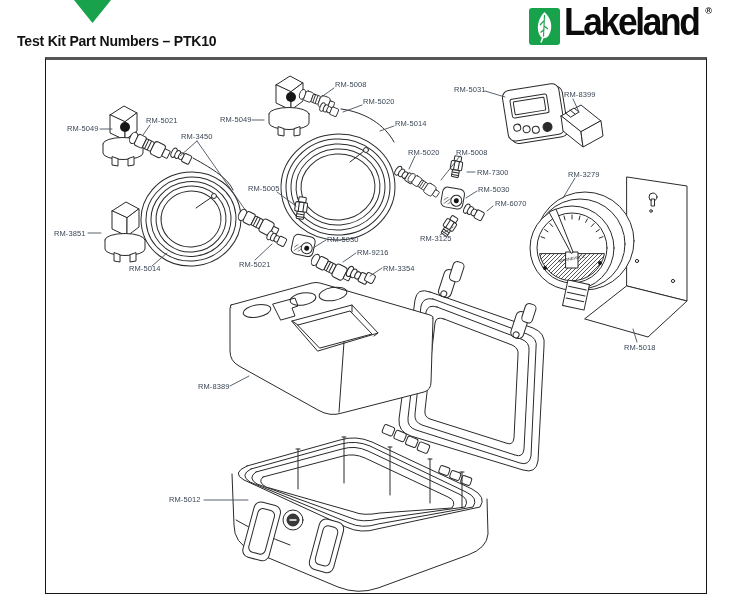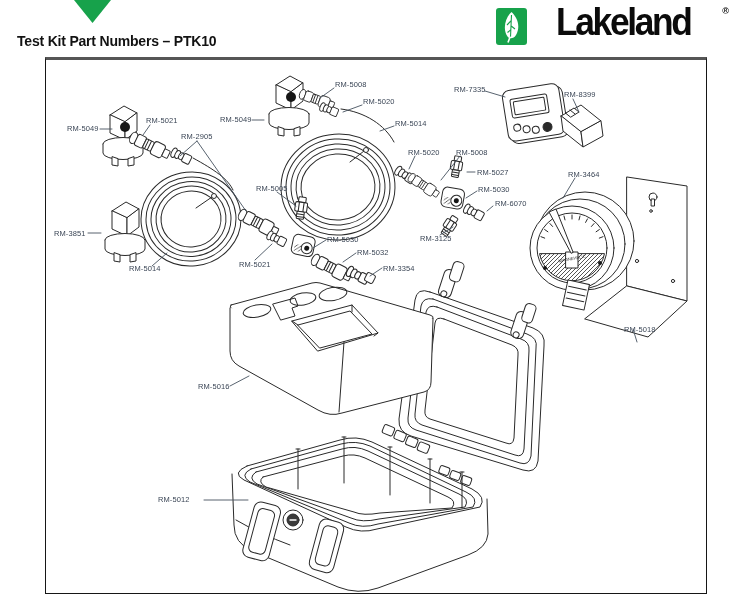--- a/index.html
+++ b/index.html
@@ -5,21 +5,21 @@
   html,body{margin:0;padding:0;}
   body{
     width:752px;height:603px;position:relative;overflow:hidden;
     background:#ffffff;font-family:"Liberation Sans",sans-serif;
   }
   .hdr-triangle{position:absolute;left:74px;top:0;}
   .page-title{
     position:absolute;left:17px;top:33px;font-size:14px;font-weight:700;
     color:#121212;letter-spacing:-0.2px;
   }
-  .logo{position:absolute;right:23px;top:4px;display:flex;align-items:flex-start;gap:25px;}
+  .logo{position:absolute;right:40px;top:4px;display:flex;align-items:flex-start;}
   .logo-leaf{display:block;margin-top:4px;}
   .logo-word{
     font-size:38px;font-weight:900;color:#0b0b0b;letter-spacing:-2.5px;
     line-height:36px;transform:scaleX(.93);transform-origin:left top;margin-left:4px;
   }
   .logo-reg{font-size:9px;font-weight:700;color:#0b0b0b;margin-top:2px;margin-left:-3px;}
   .frame{
     position:absolute;left:45px;top:57px;width:660px;height:533px;
     border:1.5px solid #161616;border-top:3px solid #565656;background:#fff;
   }
@@ -306,37 +306,37 @@
       <path d="M230,386 L249,376"></path>
       <path d="M637,342 L633,329"></path>
       <path d="M204,500 h44"></path>
     </g>
   </g>
 </svg>
 
 <div>
   <span class="plabel" style="left:67px;top:124px">RM-5049</span>
   <span class="plabel" style="left:146px;top:116px">RM-5021</span>
-  <span class="plabel" style="left:181px;top:132px">RM-2905</span>
+  <span class="plabel" style="left:181px;top:132px">RM-3450</span>
   <span class="plabel" style="left:220px;top:115px">RM-5049</span>
   <span class="plabel" style="left:335px;top:80px">RM-5008</span>
   <span class="plabel" style="left:363px;top:97px">RM-5020</span>
   <span class="plabel" style="left:395px;top:119px">RM-5014</span>
-  <span class="plabel" style="left:454px;top:85px">RM-7335</span>
+  <span class="plabel" style="left:454px;top:85px">RM-5031</span>
   <span class="plabel" style="left:564px;top:90px">RM-8399</span>
   <span class="plabel" style="left:408px;top:148px">RM-5020</span>
   <span class="plabel" style="left:456px;top:148px">RM-5008</span>
-  <span class="plabel" style="left:477px;top:168px">RM-5027</span>
+  <span class="plabel" style="left:477px;top:168px">RM-7300</span>
   <span class="plabel" style="left:478px;top:185px">RM-5030</span>
   <span class="plabel" style="left:495px;top:199px">RM-6070</span>
   <span class="plabel" style="left:420px;top:234px">RM-3125</span>
-  <span class="plabel" style="left:568px;top:170px">RM-3464</span>
+  <span class="plabel" style="left:568px;top:170px">RM-3279</span>
   <span class="plabel" style="left:54px;top:229px">RM-3851</span>
   <span class="plabel" style="left:129px;top:264px">RM-5014</span>
-  <span class="plabel" style="left:256px;top:184px">RM-5005</span>
+  <span class="plabel" style="left:248px;top:184px">RM-5005</span>
   <span class="plabel" style="left:239px;top:260px">RM-5021</span>
   <span class="plabel" style="left:327px;top:235px">RM-5030</span>
-  <span class="plabel" style="left:357px;top:248px">RM-5032</span>
+  <span class="plabel" style="left:357px;top:248px">RM-9216</span>
   <span class="plabel" style="left:383px;top:264px">RM-3354</span>
-  <span class="plabel" style="left:198px;top:382px">RM-5016</span>
-  <span class="plabel" style="left:624px;top:325px">RM-5018</span>
-  <span class="plabel" style="left:158px;top:495px">RM-5012</span>
+  <span class="plabel" style="left:198px;top:382px">RM-8389</span>
+  <span class="plabel" style="left:624px;top:343px">RM-5018</span>
+  <span class="plabel" style="left:169px;top:495px">RM-5012</span>
 </div>
 
 </body></html>

